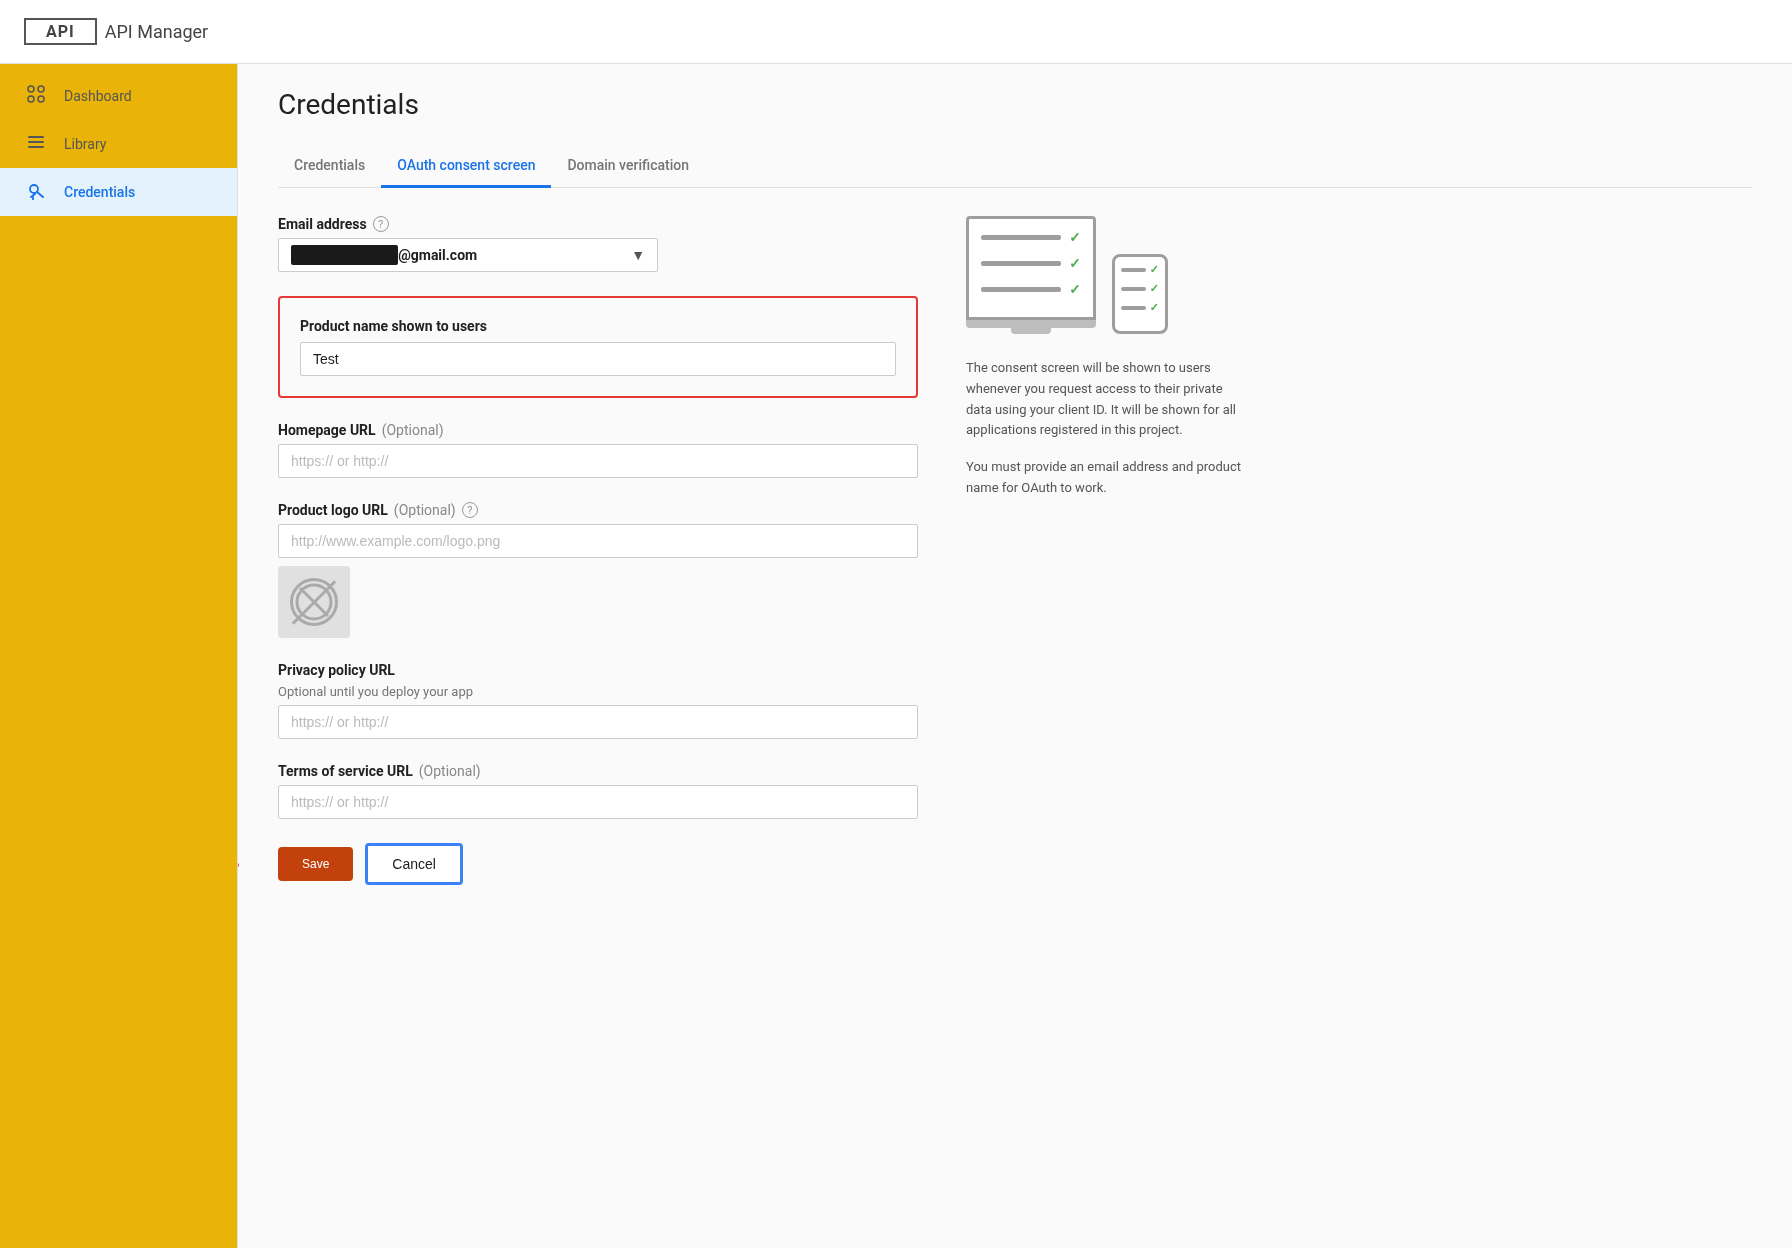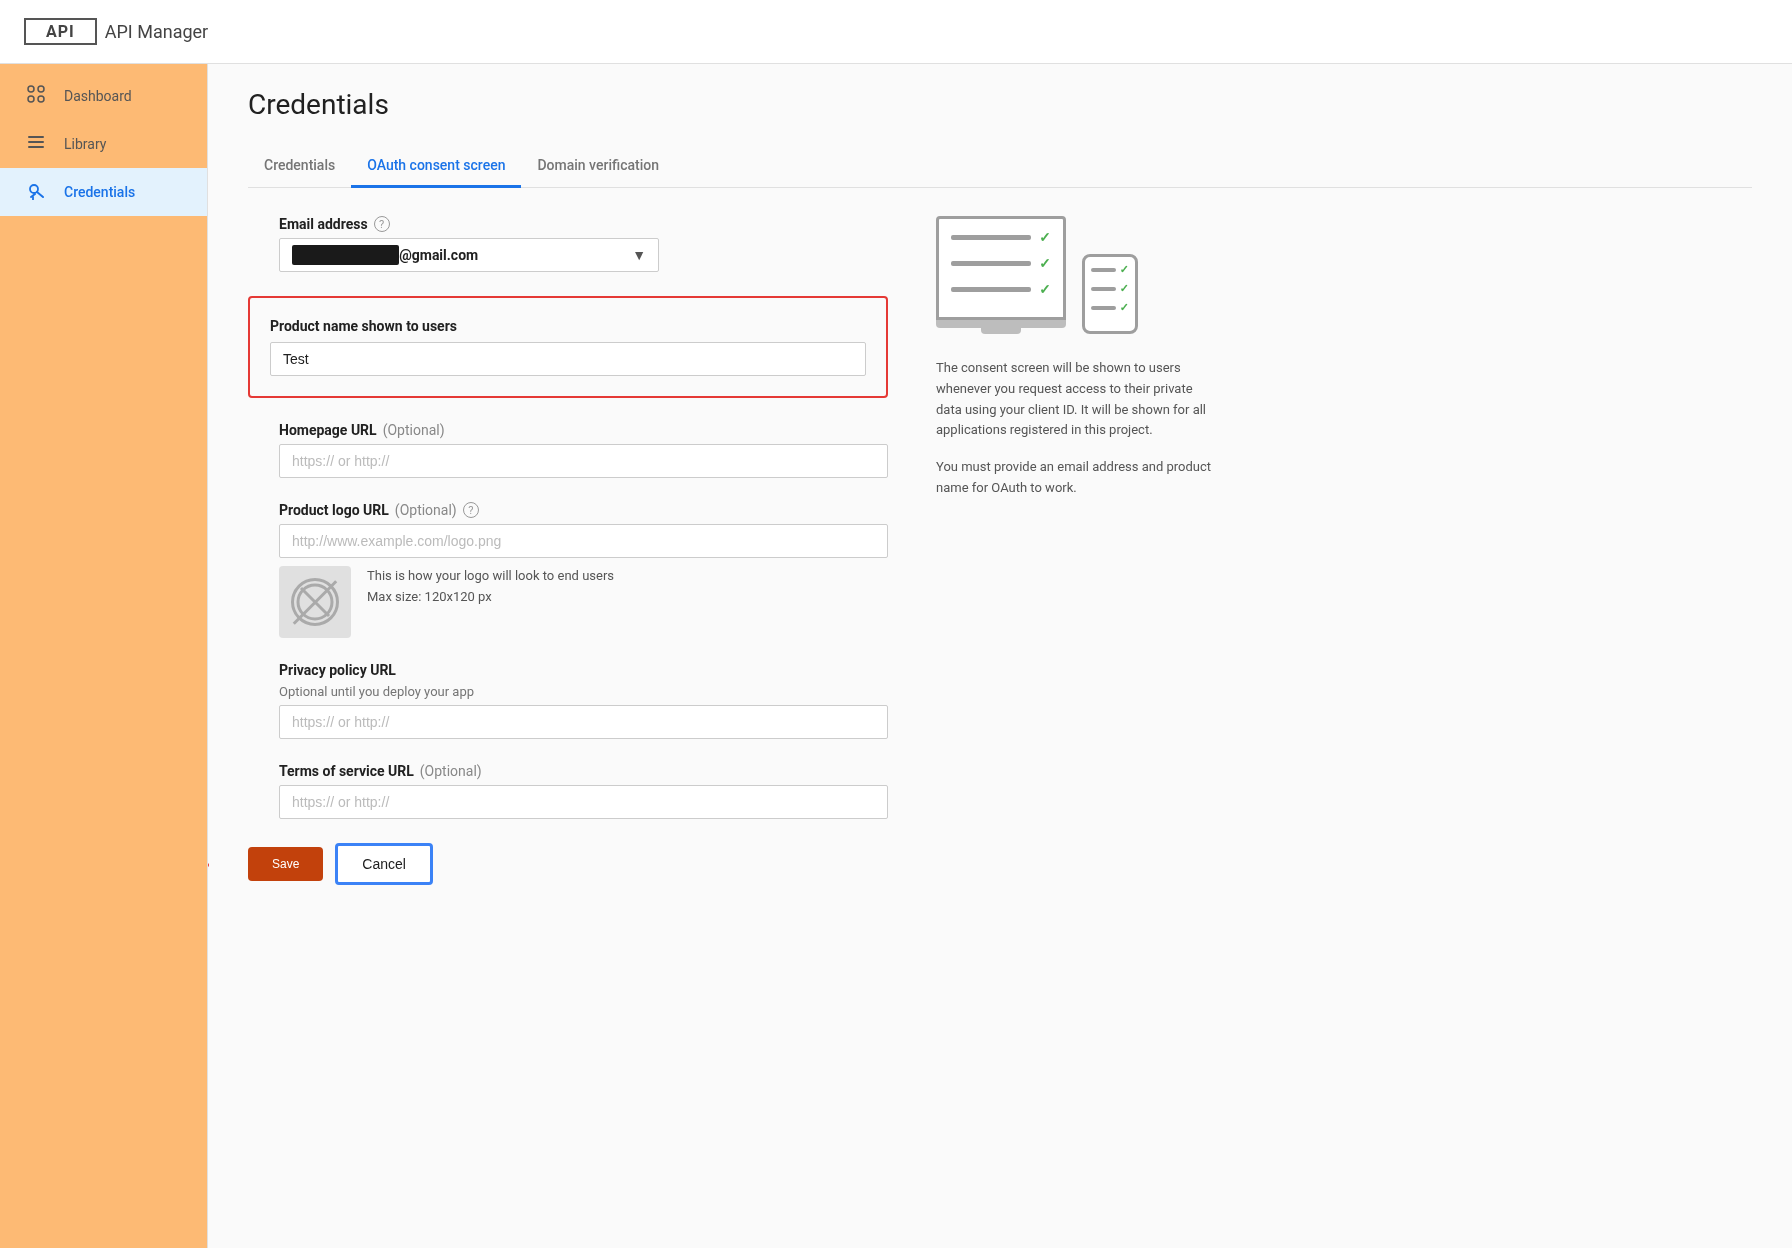--- a/index.html
+++ b/index.html
@@ -45,22 +45,22 @@
 
     
     .main-layout {
       display: flex;
       flex: 1;
       overflow: hidden;
     }
 
     
     .sidebar {
-      width: 208px;
-      background: #fdba74;
+      width: 238px;
+      background: #eab308;
       border-right: 1px solid #e0e0e0;
       padding-top: 8px;
       flex-shrink: 0;
     }
     .sidebar-item {
       display: flex;
       align-items: center;
       gap: 16px;
       padding: 12px 24px;
       cursor: pointer;
@@ -123,21 +123,20 @@
       gap: 48px;
     }
     .form-section {
       flex: 1;
       max-width: 640px;
     }
 
     
     .field-group {
       margin-bottom: 24px;
-      margin-left: 31px;
     }
     .field-label {
       font-size: 14px;
       font-weight: 700;
       color: #212121;
       margin-bottom: 6px;
       display: flex;
       align-items: center;
       gap: 6px;
     }
@@ -497,24 +496,20 @@
           <input type="text" class="field-input" placeholder="http://www.example.com/logo.png" style="">
           <div class="logo-preview-row">
             <div class="logo-preview-box">
               <div class="no-image-icon">
                 <svg width="40" height="40" viewBox="0 0 40 40">
                   <circle cx="20" cy="20" r="17" stroke="#aaa" stroke-width="3" fill="none"></circle>
                   <line x1="6" y1="6" x2="34" y2="34" stroke="#aaa" stroke-width="3"></line>
                 </svg>
               </div>
             </div>
-            <div class="logo-preview-text">
-              <div>This is how your logo will look to end users</div>
-              <div>Max size: 120x120 px</div>
-            </div>
           </div>
         </div>
 
         <div class="field-group">
           <div class="field-label">
             <span class="field-label-bold">Privacy policy URL</span>
           </div>
           <div class="field-sublabel">Optional until you deploy your app</div>
           <input type="text" class="field-input" placeholder="https:// or http://" style="">
         </div>

